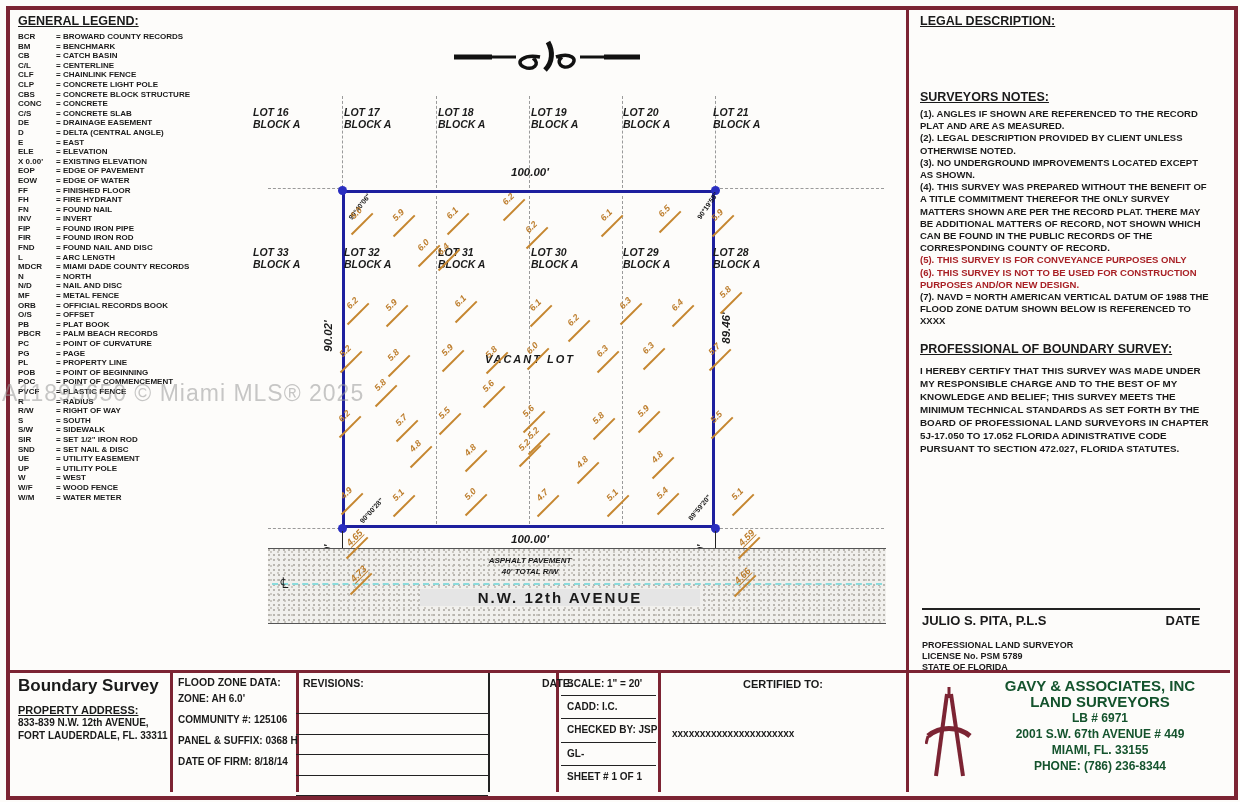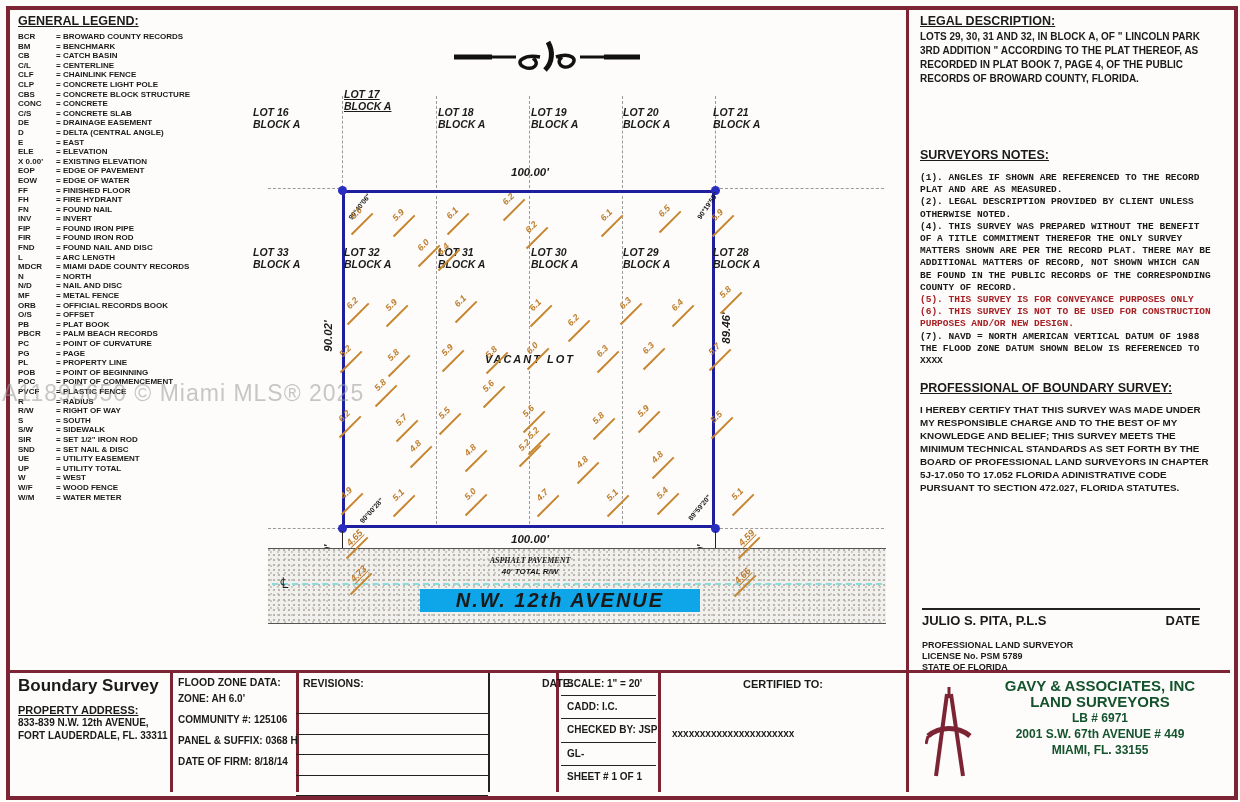--- a/index.html
+++ b/index.html
@@ -30,21 +30,21 @@
   .dim{position:absolute;font-style:italic;font-size:11.5px;}
   .ang{position:absolute;font-size:7px;white-space:nowrap;}
   .elev{position:absolute;width:34px;height:34px;pointer-events:none;}
   .elev .ln{position:absolute;left:2px;top:16px;width:30px;height:1.6px;background:#c5862f;transform:rotate(-45deg);}
   .elev .nm{position:absolute;left:5px;top:1px;transform:rotate(-45deg);font:italic bold 9px "Liberation Sans",sans-serif;color:#bd7d2c;}
   .elev.rw .nm{font-size:9.5px;text-decoration:underline;}
   #pavement{position:absolute;left:268px;top:548px;width:618px;height:74px;border-top:1px solid #555;border-bottom:1px solid #555;
     background:radial-gradient(circle at 1px 1px,#b9b6b0 1px,transparent 1.3px) 0 0/5px 5px,
                radial-gradient(circle at 3px 3px,#ccc9c3 1px,transparent 1.3px) 0 0/7px 7px,#f1f0ed;}
   #centerline{position:absolute;left:272px;top:583px;width:610px;border-top:2.5px dashed #8adbdc;}
-  #road-name{position:absolute;left:420px;top:589px;width:280px;text-align:center;font-style:italic;font-size:20px;letter-spacing:2px;background:#0ea5e9;}
+  #road-name{position:absolute;left:420px;top:589px;width:280px;text-align:center;font-size:15px;letter-spacing:2px;background:#e5e5e5;}
   .pav-txt{position:absolute;left:430px;width:200px;text-align:center;font-style:italic;font-size:8px;}
   .leader{position:absolute;width:0;border-left:1.5px solid #222;}
   
   .tb-txt{position:absolute;font-size:10.5px;white-space:nowrap;}
   .rrow{height:19.4px;border-bottom:1.5px solid #222;}
   .srow{height:22.2px;line-height:22px;border-bottom:1.5px solid #222;padding-left:6px;font-size:10px;white-space:nowrap;}
   .srow:last-child{border-bottom:none;}
   .frow{font-size:10px;line-height:21px;white-space:nowrap;}
   #company-lines{position:absolute;left:975px;top:678px;width:250px;text-align:center;color:#14532d;}
   #company-lines div{font-size:12px;line-height:16px;white-space:nowrap;}
@@ -101,21 +101,21 @@
         <div class="lrow"><span class="ab">POB</span><span>= POINT OF BEGINNING</span></div>
         <div class="lrow"><span class="ab">POC</span><span>= POINT OF COMMENCEMENT</span></div>
         <div class="lrow"><span class="ab">PVCF</span><span>= PLASTIC FENCE</span></div>
         <div class="lrow"><span class="ab">R</span><span>= RADIUS</span></div>
         <div class="lrow"><span class="ab">R/W</span><span>= RIGHT OF WAY</span></div>
         <div class="lrow"><span class="ab">S</span><span>= SOUTH</span></div>
         <div class="lrow"><span class="ab">S/W</span><span>= SIDEWALK</span></div>
         <div class="lrow"><span class="ab">SIR</span><span>= SET 1/2" IRON ROD</span></div>
         <div class="lrow"><span class="ab">SND</span><span>= SET NAIL &amp; DISC</span></div>
         <div class="lrow"><span class="ab">UE</span><span>= UTILITY EASEMENT</span></div>
-        <div class="lrow"><span class="ab">UP</span><span>= UTILITY TOTAL</span></div>
+        <div class="lrow"><span class="ab">UP</span><span>= UTILITY POLE</span></div>
         <div class="lrow"><span class="ab">W</span><span>= WEST</span></div>
         <div class="lrow"><span class="ab">W/F</span><span>= WOOD FENCE</span></div>
         <div class="lrow"><span class="ab">W/M</span><span>= WATER METER</span></div>
       </div>
   </div>
 
   <div class="abs" id="stage" style="left:0;top:0;width:1240px;height:802px;">
 
     <svg class="abs" style="left:452px;top:38px;" width="190" height="36" viewBox="0 0 190 36">
       <g stroke="#111" fill="none">
@@ -161,30 +161,30 @@
     <div class="ang" style="left:692px;top:202px;transform:rotate(-55deg);">90°19'58"</div>
     <div class="ang" style="left:356px;top:507px;transform:rotate(-48deg);">90°00'28"</div>
     <div class="ang" style="left:684px;top:504px;transform:rotate(-50deg);">89°59'20"</div>
 
     <div class="abs it" style="left:450px;top:353px;width:160px;text-align:center;font-size:11px;letter-spacing:2px;">VACANT  LOT</div>
 
     <div class="leader" style="left:342px;top:531px;height:56px;"></div>
     <div class="leader" style="left:715px;top:531px;height:56px;"></div>
 
     <div id="pavement"></div>
-    <div class="pav-txt" style="top:556px;font-family:Liberation Serif, serif;">ASPHALT PAVEMENT</div>
+    <div class="pav-txt" style="top:556px;">ASPHALT PAVEMENT</div>
     <div class="pav-txt" style="top:567px;">40' TOTAL R/W</div>
     <div id="centerline"></div>
     <div class="abs" style="left:280px;top:572px;font-size:15px;font-weight:normal;">℄</div>
     <div id="road-name">N.W.  12th  AVENUE</div>
   <div class="lot" style="left: 253px; top: 106px;">
         <div>LOT 16</div>
         <div>BLOCK A</div>
       </div>
-      <div class="lot" style="left: 344px; top: 88px; text-decoration: underline;">
+      <div class="lot" style="left: 344px; top: 106px;">
         <div>LOT 17</div>
         <div>BLOCK A</div>
       </div>
       <div class="lot" style="left: 438px; top: 106px;">
         <div>LOT 18</div>
         <div>BLOCK A</div>
       </div>
       <div class="lot" style="left: 531px; top: 106px;">
         <div>LOT 19</div>
         <div>BLOCK A</div>
@@ -428,25 +428,25 @@
       <div class="elev rw" style="left: 728px; top: 569px;">
         <i class="ln"></i>
         <b class="nm">4.66</b>
       </div>
     </div>
 
   <div id="watermark">A11895650 © Miami MLS® 2025</div>
 
   <div class="abs" style="left:920px;top:14px;width:292px;">
     <div class="rp-title">LEGAL DESCRIPTION:</div>
-    <div class="rp-body" style="margin-top:2px;">LOTS 29, 30, 31 AND 32, IN BLOCK A, OF " LINCOLN PARK 3RD ADDITION " ACCORDING TO THE PLAT THEREOF, AS RECORDED IN PLAT BOOK 7, PAGE 4, OF THE PUBLIC RECORDS OF BROWARD COUNTY, FLORIDA.</div>
     <div class="rp-title" style="margin-top:62px;">SURVEYORS NOTES:</div>
-    <div id="notes-list" style="margin-top:10px;font-family:Liberation Mono, monospace;">
+    <div id="notes-list" style="margin-top:4px;">
         <div class="note">(1).  ANGLES IF SHOWN ARE REFERENCED TO THE RECORD PLAT AND ARE AS MEASURED.</div>
         <div class="note">(2).  LEGAL DESCRIPTION PROVIDED BY CLIENT UNLESS OTHERWISE NOTED.</div>
+        <div class="note">(3).  NO UNDERGROUND IMPROVEMENTS LOCATED EXCEPT AS SHOWN.</div>
         <div class="note">(4). THIS SURVEY WAS PREPARED WITHOUT THE BENEFIT OF A TITLE COMMITMENT THEREFOR THE ONLY SURVEY MATTERS SHOWN ARE PER THE RECORD PLAT. THERE MAY BE ADDITIONAL MATTERS OF RECORD, NOT SHOWN WHICH CAN BE FOUND IN THE PUBLIC RECORDS OF THE CORRESPONDING COUNTY OF RECORD.</div>
         <div class="note red">(5).  THIS SURVEY IS FOR CONVEYANCE PURPOSES ONLY</div>
         <div class="note red">(6).  THIS SURVEY IS NOT TO BE USED FOR CONSTRUCTION PURPOSES AND/OR NEW DESIGN.</div>
         <div class="note">(7).  NAVD = NORTH AMERICAN VERTICAL DATUM OF 1988 THE FLOOD ZONE DATUM SHOWN BELOW IS REFERENCED TO XXXX</div>
       </div>
     <div class="rp-title" style="margin-top:14px;">PROFESSIONAL OF BOUNDARY SURVEY:</div>
     <div class="rp-body" style="margin-top:8px;font-size:9.8px;line-height:13px;">I HEREBY CERTIFY THAT THIS SURVEY WAS MADE UNDER MY RESPONSIBLE CHARGE AND TO THE BEST OF MY KNOWLEDGE AND BELIEF; THIS SURVEY MEETS THE MINIMUM TECHNICAL STANDARDS AS SET FORTH BY THE BOARD OF PROFESSIONAL LAND SURVEYORS IN CHAPTER 5J-17.050 TO 17.052 FLORIDA ADINISTRATIVE CODE PURSUANT TO SECTION 472.027, FLORIDA STATUTES.</div>
   </div>
   <div id="sig-wrap">
     <span>JULIO S. PITA, P.L.S</span>
@@ -510,14 +510,15 @@
       <path d="M3 52 C15 42 33 42 45 52" stroke-width="5"></path>
       <path d="M3 52 L1 60" stroke-width="3"></path>
     </g>
   </svg>
   <div id="company-lines">
       <div class="">GAVY &amp; ASSOCIATES, INC</div>
       <div class="">LAND SURVEYORS</div>
       <div class="">LB # 6971</div>
       <div class="">2001 S.W. 67th AVENUE # 449</div>
       <div class="">MIAMI, FL. 33155</div>
+      <div class="">PHONE: (786) 236-8344</div>
     </div>
 </div>
 
 </body></html>

